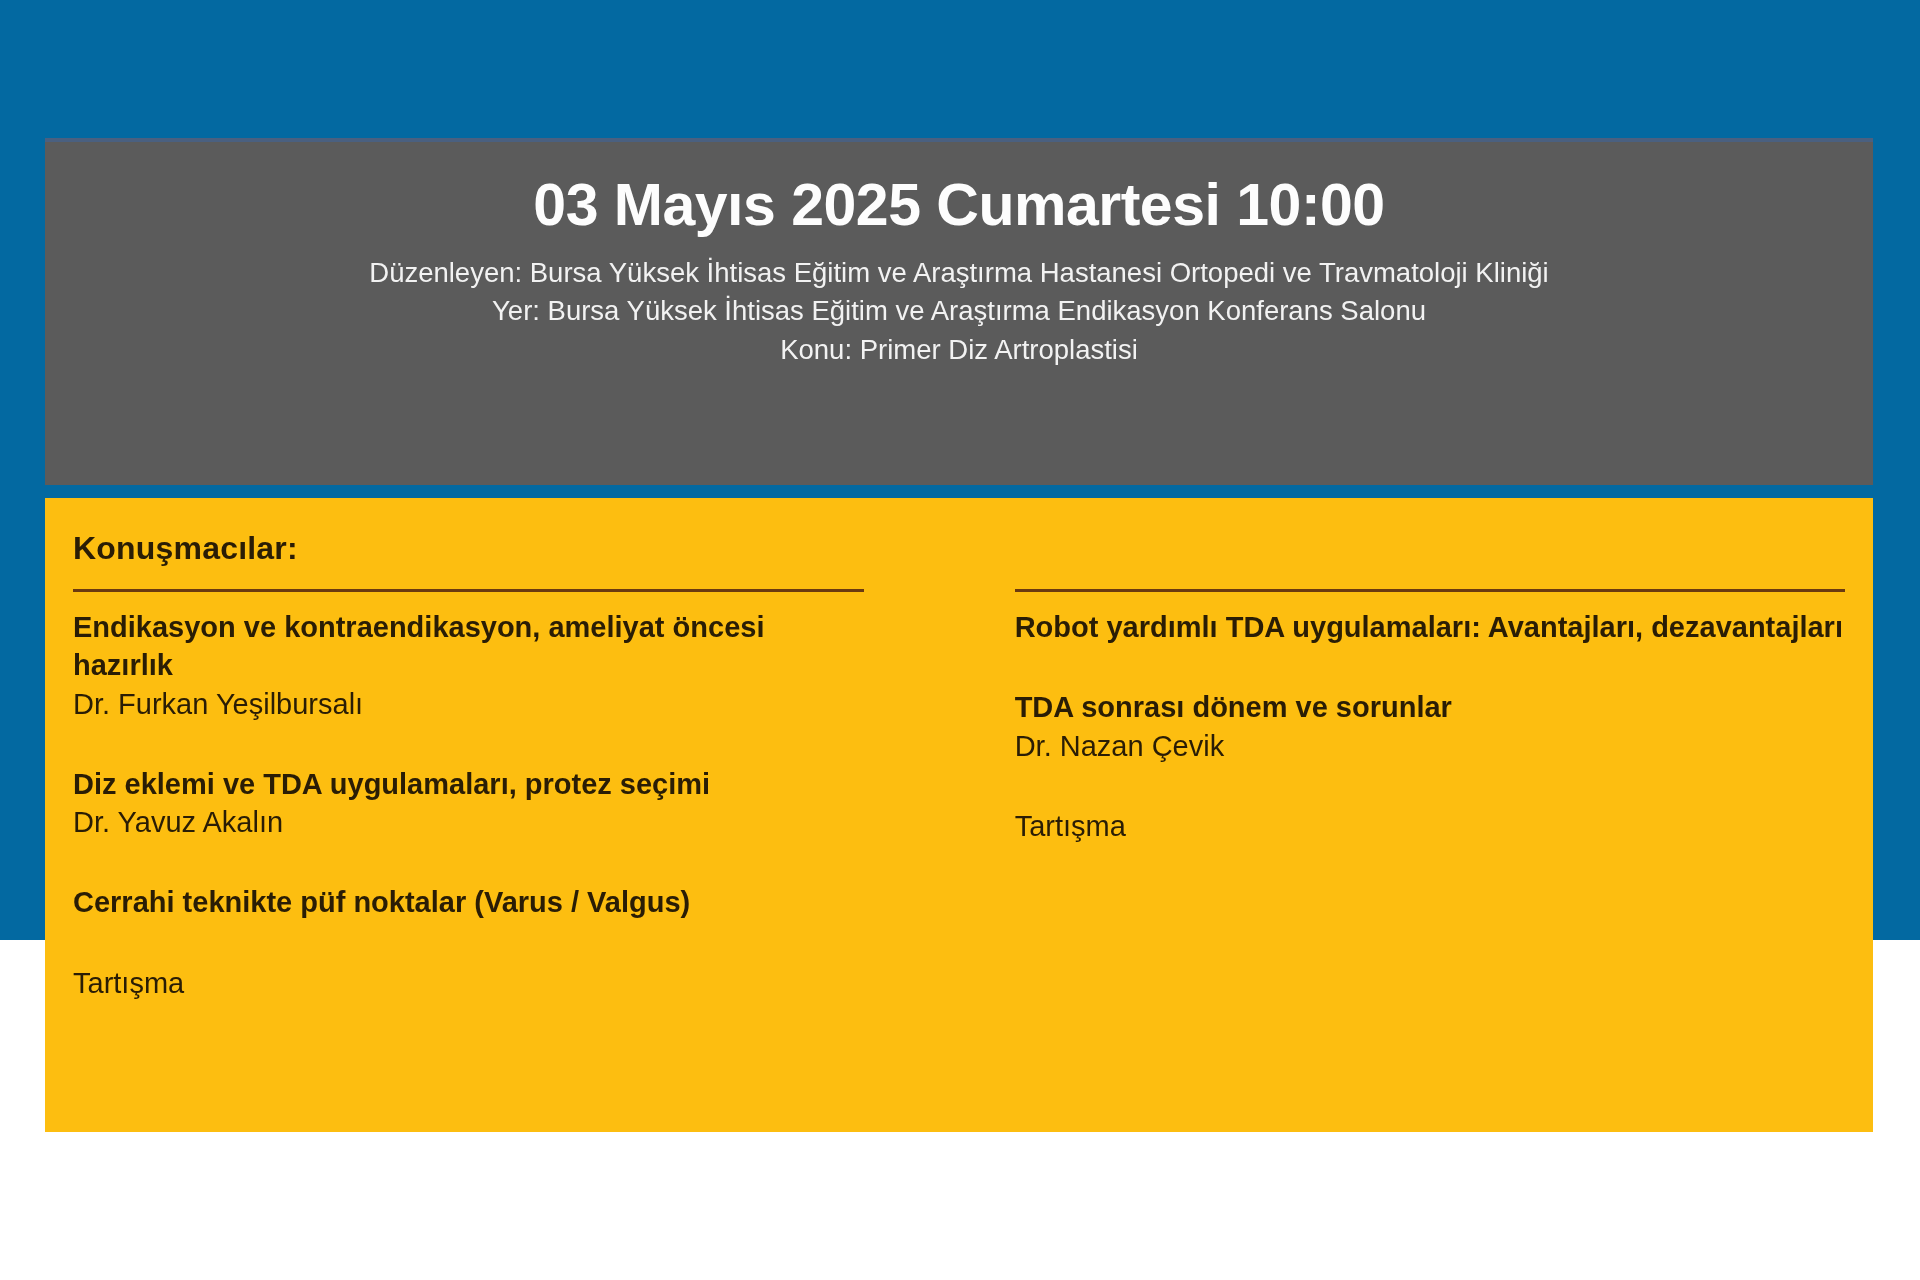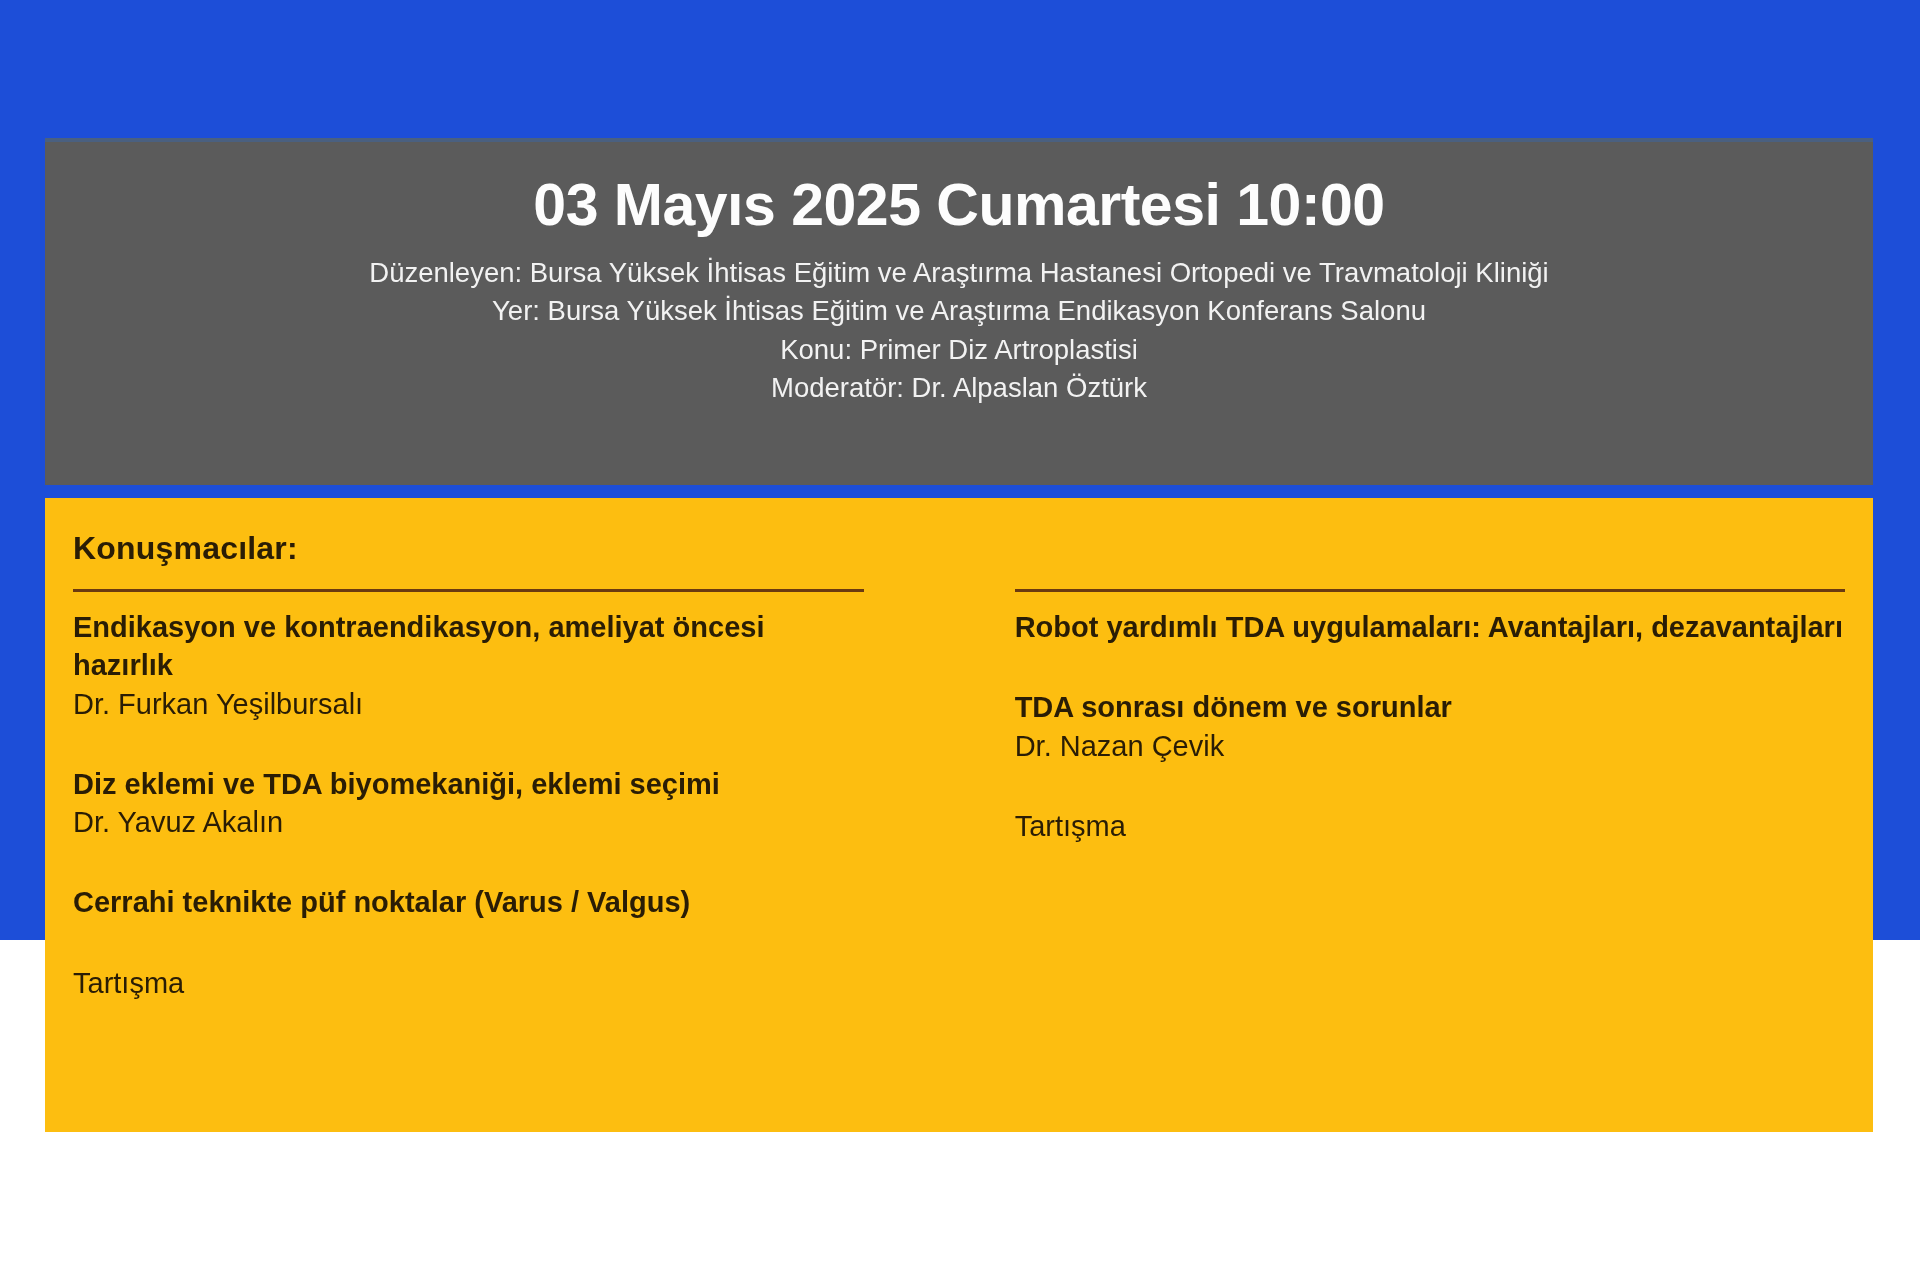--- a/index.html
+++ b/index.html
@@ -14,21 +14,21 @@
     font-family: "Liberation Sans", sans-serif;
     overflow: hidden;
   }
 
   .poster {
     position: absolute;
     left: 0;
     top: 0;
     width: 1920px;
     height: 940px;
-    background: #1d4ed8;
+    background: #0369a1;
   }
 
   
   .header-panel {
     position: absolute;
     left: 45px;
     top: 138px;
     width: 1828px;
     height: 347px;
     background: #5b5b5b;
@@ -141,40 +141,39 @@
 
   <div class="header-panel">
     <div class="accent-top"></div>
 
     <h1 class="event-title">03 Mayıs 2025 Cumartesi 10:00</h1>
 
     <div class="header-lines">
       <div class="header-line">Düzenleyen: Bursa Yüksek İhtisas Eğitim ve Araştırma Hastanesi Ortopedi ve Travmatoloji Kliniği</div>
       <div class="header-line">Yer: Bursa Yüksek İhtisas Eğitim ve Araştırma Endikasyon Konferans Salonu</div>
       <div class="header-line">Konu: Primer Diz Artroplastisi</div>
-      <div class="header-line">Moderatör: Dr. Alpaslan Öztürk</div>
     </div>
   </div>
 
   <div class="body-panel">
 
     <h2 class="speakers-heading">Konuşmacılar:</h2>
 
     <div class="columns">
 
       <div class="col col-left">
         <div class="col-rule"></div>
 
         <div class="session">
           <p class="session-title">Endikasyon ve kontraendikasyon, ameliyat öncesi hazırlık</p>
           <p class="session-speaker">Dr. Furkan Yeşilbursalı</p>
         </div>
 
         <div class="session">
-          <p class="session-title">Diz eklemi ve TDA biyomekaniği, eklemi seçimi</p>
+          <p class="session-title">Diz eklemi ve TDA uygulamaları, protez seçimi</p>
           <p class="session-speaker">Dr. Yavuz Akalın</p>
         </div>
 
         <div class="session">
           <p class="session-title">Cerrahi teknikte püf noktalar (Varus / Valgus)</p>
         </div>
 
         <div class="session">
           <p class="session-standalone">Tartışma</p>
         </div>

